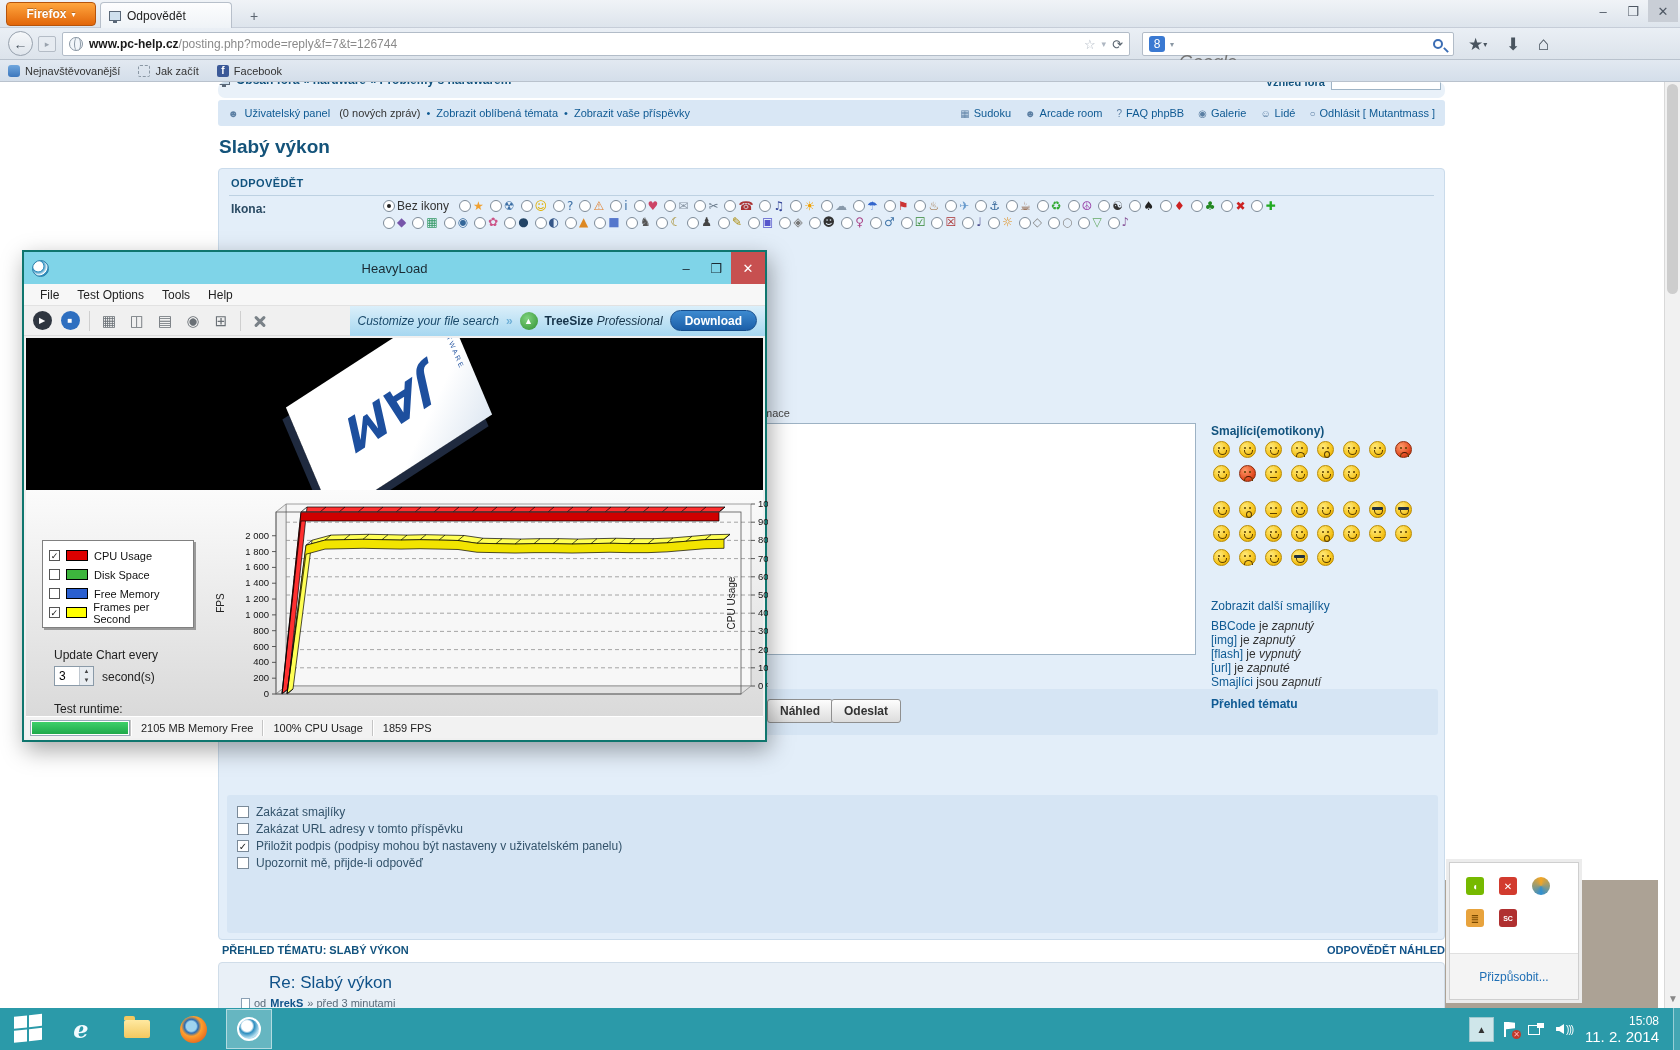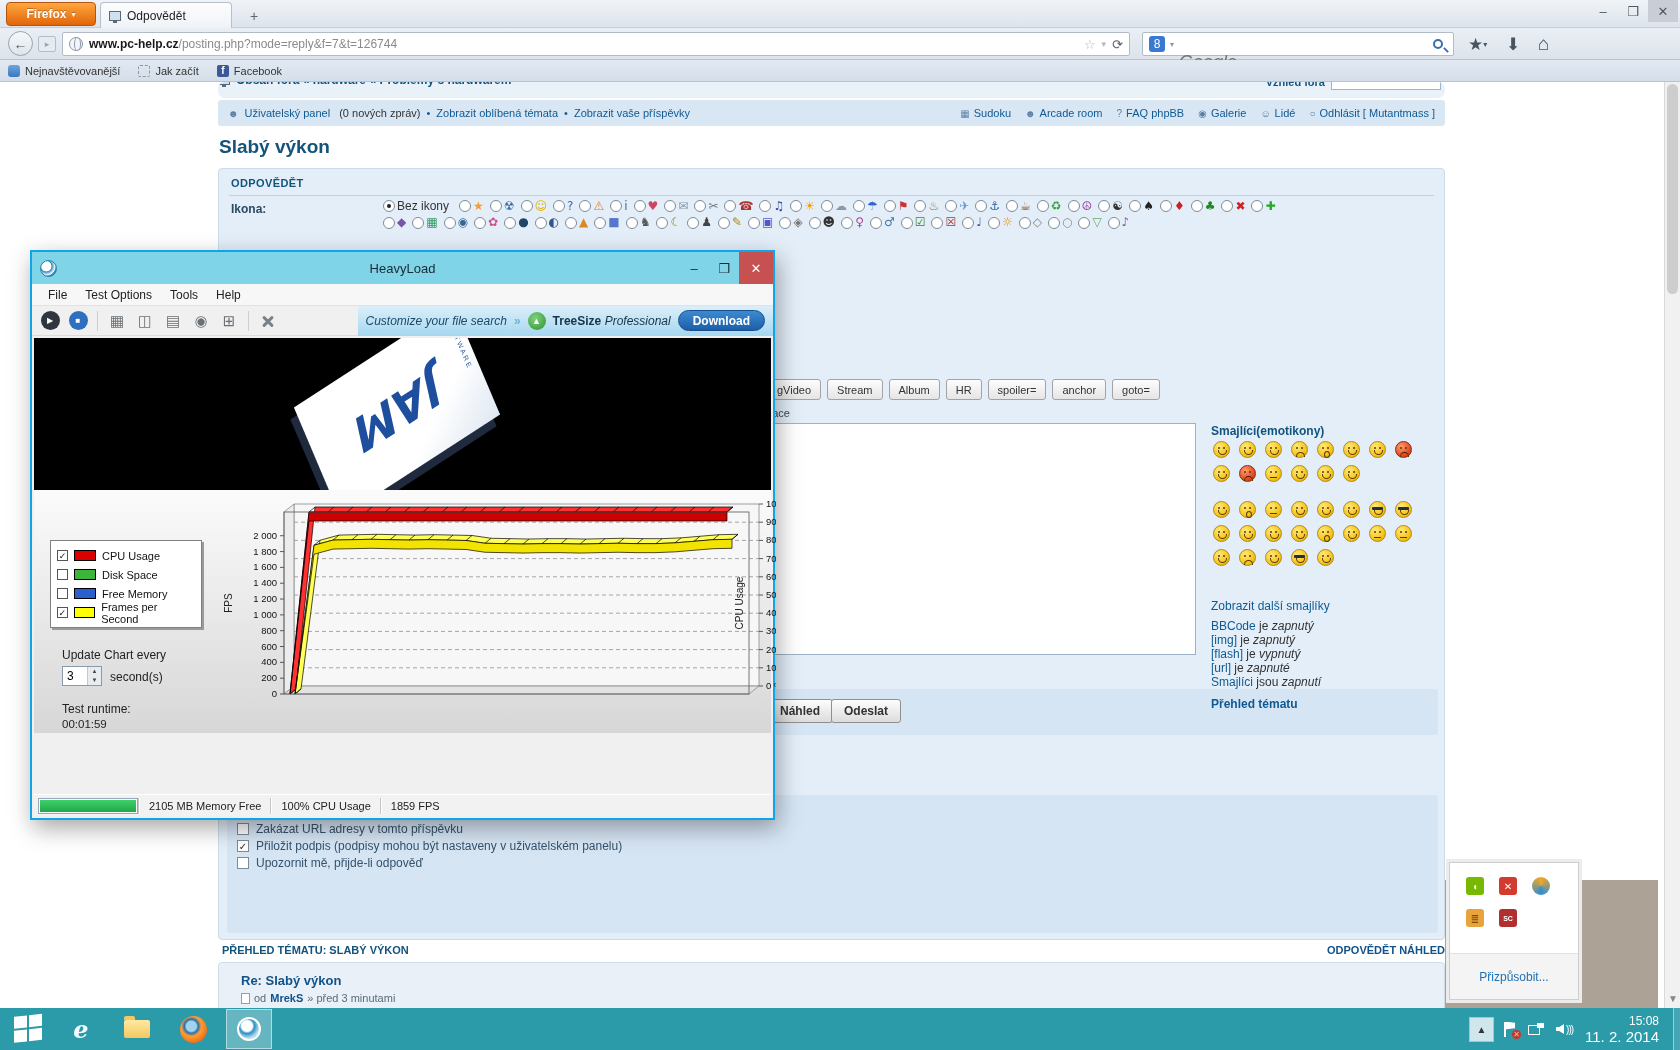--- a/index.html
+++ b/index.html
@@ -118,32 +118,32 @@
   .sm-more{position:absolute;left:992px;top:430px;font-size:12px;color:#0f5a93;}
   #bb-status{position:absolute;left:992px;top:450px;font-size:12px;color:#333;line-height:14px;}
   #bb-status .code{color:#0f5a93;}
   #bb-status em{color:#333;}
   .topic-ov{position:absolute;left:992px;top:528px;font-size:12px;font-weight:bold;color:#0f5a93;}
   
   .review-hdr{position:absolute;left:222px;top:862px;width:1223px;font-size:11px;font-weight:bold;color:#12537e;}
   .review-expand{position:absolute;right:235px;top:862px;font-size:11px;font-weight:bold;color:#105289;}
   .posts-panel{position:absolute;left:218px;top:880px;width:1227px;height:128px;background:#e9f0f7;
     border:1px solid #d0dde9;border-radius:4px 4px 0 0;}
-  .post-title{font-size:13px;font-weight:bold;color:#105289;}
+  .post-title{font-size:17px;font-weight:normal;color:#105289;margin-left:28px;}
   .post-meta{font-size:11px;color:#5a6b7a;margin-top:4px;display:flex;gap:4px;align-items:center;}
   .post-meta b{color:#105289;}
   .doc-ic{width:9px;height:11px;border:1px solid #8aa0b4;background:#fff;display:inline-block;}
   
   .pg-scroll{position:absolute;right:0;top:0;width:16px;height:926px;background:#f1f1f1;border-left:1px solid #d9d9d9;}
   .pg-thumb{position:absolute;left:2px;top:2px;width:11px;height:210px;background:#cdcdcd;border-radius:6px;}
   .pg-down{position:absolute;left:3px;bottom:4px;font-size:10px;color:#888;}
 
   
-  #hl-win{position:absolute;left:30px;top:250px;width:745px;height:570px;background:#f0f0f0;
-    border:2px solid #0ea5e9;box-shadow:3px 8px 22px rgba(0,0,0,.35);z-index:10;}
+  #hl-win{position:absolute;left:22px;top:250px;width:745px;height:492px;background:#f0f0f0;
+    border:2px solid #0f766e;box-shadow:3px 8px 22px rgba(0,0,0,.35);z-index:10;}
   .hl-title{position:absolute;left:0;top:0;right:0;height:32px;background:#7fd4e8;
     display:flex;align-items:center;}
   .hl-ico{width:17px;height:17px;border-radius:50%;margin-left:8px;flex:0 0 auto;
     background:radial-gradient(circle at 35% 35%,#fff 35%,#2f8fc0 40%,#fff 65%,#2f8fc0 70%);border:1px solid #2a7da8;}
   .hl-title-txt{position:absolute;left:0;right:0;text-align:center;font-size:13px;color:#1a2a33;}
   .hl-ctls{margin-left:auto;display:flex;height:100%;align-items:stretch;z-index:2;}
   .hl-ctl{width:30px;display:flex;align-items:center;justify-content:center;font-size:13px;color:#1a2a33;}
   .hl-ctl.close{background:#c75050;color:#fff;width:34px;}
   .hl-menu{position:absolute;left:0;top:32px;right:0;height:22px;background:#f7f7f7;
     display:flex;align-items:center;gap:2px;padding-left:8px;font-size:12px;color:#222;border-bottom:1px solid #e2e2e2;}
@@ -573,29 +573,20 @@
             <span class="ig" style="color: rgb(136, 136, 136);">○</span>
           </span>
           <span class="icon-opt">
             <span class="radio"></span>
             <span class="ig" style="color: rgb(102, 170, 102);">▽</span>
           </span>
           <span class="icon-opt">
             <span class="radio"></span>
             <span class="ig" style="color: rgb(136, 85, 153);">♪</span>
           </span>
-        </div>
-      <div id="bbrow2">
-          <button class="bb-btn">gVideo</button>
-          <button class="bb-btn">Stream</button>
-          <button class="bb-btn">Album</button>
-          <button class="bb-btn">HR</button>
-          <button class="bb-btn">spoiler=</button>
-          <button class="bb-btn">anchor</button>
-          <button class="bb-btn">goto=</button>
         </div>
       <div class="frag">mace</div>
       <textarea class="msg-area" style=""></textarea>
       <div class="btn-band"></div>
       <button class="frm-btn" style="left:548px">Náhled</button>
       <button class="frm-btn" style="left:612px">Odeslat</button>
       <div class="opt-band" id="opt-band">
           <div class="opt-row">
             <span class="cb"></span>
             <span>Zakázat smajlíky</span>

